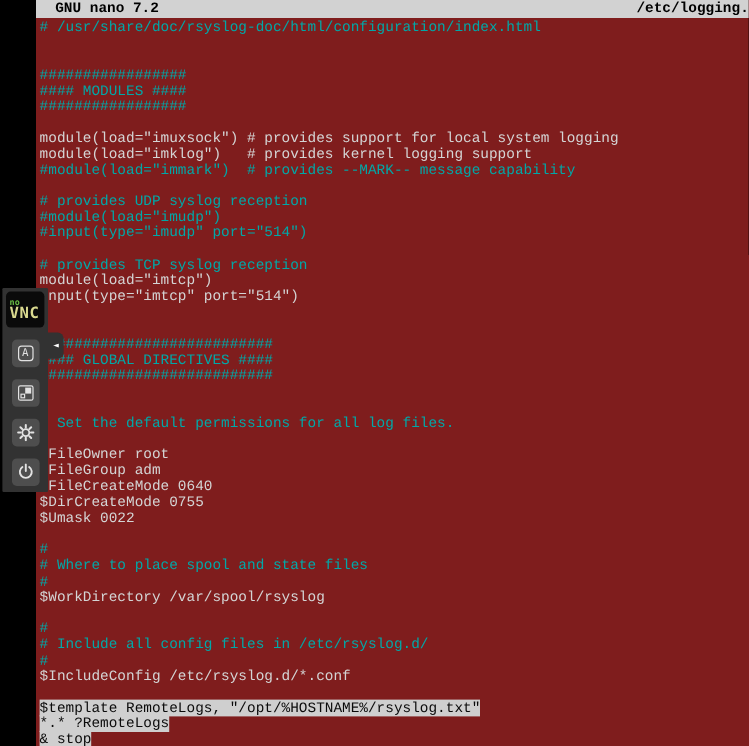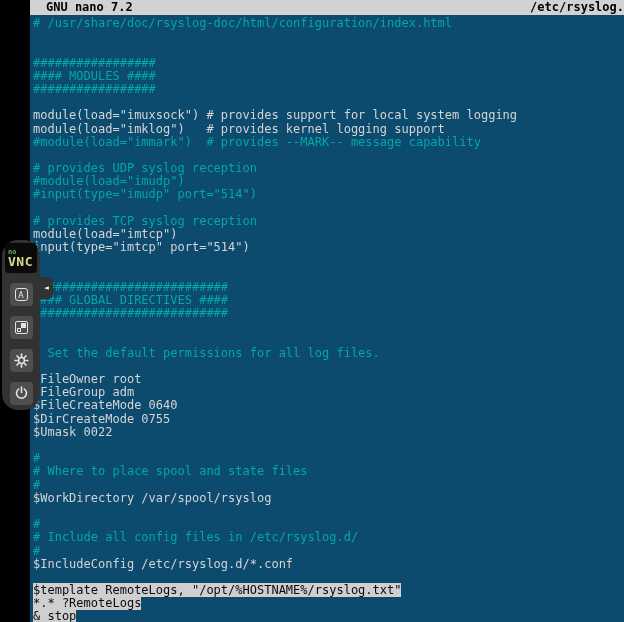--- a/index.html
+++ b/index.html
@@ -1,34 +1,34 @@
 <!DOCTYPE html>
 <html style="--comment: #00a8a8; --text: #d4d4d4; --sel-bg: #cfcfcf; --titlebar-bg: #d2d2d2;"><head>
 <meta charset="utf-8">
 <style>
   * { margin:0; padding:0; box-sizing:border-box; }
   html,body { width:624px; height:622px; background:#000; overflow:hidden;
               font-family:"DejaVu Sans Mono", monospace; }
   body { position:relative; }
 
   
-  .terminal { position:absolute; left:30px; top:0; right:0; bottom:0; background:#0c4a6e; }
+  .terminal { position:absolute; left:30px; top:0; right:0; bottom:0; background:#7f1d1d;font-family:Liberation Mono, monospace; }
   .titlebar { height:15px; background:var(--titlebar-bg,#d2d2d2); color:#000;
               font-size:12px; font-weight:bold; line-height:15px;
               display:flex; justify-content:space-between; padding-left:16px; }
   .titlebar .file { padding-right:0; }
   .editor { padding:2px 0 0 3px; font-size:12px; line-height:13.2px; white-space:pre; }
   .line { height:13.2px; }
   .comment { color:var(--comment,#00a8a8); }
   .normal  { color:var(--text,#d4d4d4); }
   .selected { background:var(--sel-bg,#cfcfcf); color:#0a0a0a;margin-top:44px; }
 
   
   .vnc-panel { position:absolute; left:2px; top:240px; width:38px; height:170px;
-               background:#323232; border-radius:16px; display:flex; flex-direction:column;
+               background:#323232; border-radius:1px; display:flex; flex-direction:column;
                align-items:center; padding-top:3px; }
   .vnc-logo { width:32px; height:30px; background:#0a0a0a; border-radius:4px;
               display:flex; flex-direction:column; justify-content:center; padding-left:3px; }
   .vnc-logo .no  { color:#6abf45; font-size:7px; line-height:7px; font-weight:bold; }
   .vnc-logo .vnc { color:#d9d98f; font-size:13px; line-height:11px; font-weight:bold; letter-spacing:.5px; }
   .vnc-btn { width:23px; height:23px; background:#4e4e4e; border-radius:4px; margin-top:10px;
              display:flex; align-items:center; justify-content:center; cursor:pointer; }
   .clip-box { width:13px; height:13px; border:1.5px solid #e2e2e2; border-radius:3px;
               font-size:9px; color:#e2e2e2; display:flex; align-items:center; justify-content:center; }
   .fs-box { width:13px; height:13px; border:1.5px solid #e2e2e2; border-radius:2px; position:relative; }
@@ -37,21 +37,21 @@
   .handle { position:absolute; left:40px; top:277px; width:13px; height:22px; background:#323232;
             border-radius:0 5px 5px 0; color:#fff; font-size:8px; line-height:22px;
             text-align:center; cursor:pointer; }
 </style>
 </head>
 <body>
 
 <div class="terminal">
   <div class="titlebar">
     <span>GNU nano 7.2</span>
-    <span class="file">/etc/rsyslog.</span>
+    <span class="file">/etc/logging.</span>
   </div>
   <div class="editor"><div class="line"><span class="comment"># /usr/share/doc/rsyslog-doc/html/configuration/index.html</span></div><div class="line">&nbsp;</div><div class="line">&nbsp;</div><div class="line"><span class="comment">#################</span></div><div class="line"><span class="comment">#### MODULES ####</span></div><div class="line"><span class="comment">#################</span></div><div class="line">&nbsp;</div><div class="line"><span class="normal">module(load="imuxsock") # provides support for local system logging</span></div><div class="line"><span class="normal">module(load="imklog")   # provides kernel logging support</span></div><div class="line"><span class="comment">#module(load="immark")  # provides --MARK-- message capability</span></div><div class="line">&nbsp;</div><div class="line"><span class="comment"># provides UDP syslog reception</span></div><div class="line"><span class="comment">#module(load="imudp")</span></div><div class="line"><span class="comment">#input(type="imudp" port="514")</span></div><div class="line">&nbsp;</div><div class="line"><span class="comment"># provides TCP syslog reception</span></div><div class="line"><span class="normal">module(load="imtcp")</span></div><div class="line"><span class="normal">input(type="imtcp" port="514")</span></div><div class="line">&nbsp;</div><div class="line">&nbsp;</div><div class="line"><span class="comment">###########################</span></div><div class="line"><span class="comment">#### GLOBAL DIRECTIVES ####</span></div><div class="line"><span class="comment">###########################</span></div><div class="line">&nbsp;</div><div class="line"><span class="comment">#</span></div><div class="line"><span class="comment"># Set the default permissions for all log files.</span></div><div class="line"><span class="comment">#</span></div><div class="line"><span class="normal">$FileOwner root</span></div><div class="line"><span class="normal">$FileGroup adm</span></div><div class="line"><span class="normal">$FileCreateMode 0640</span></div><div class="line"><span class="normal">$DirCreateMode 0755</span></div><div class="line"><span class="normal">$Umask 0022</span></div><div class="line">&nbsp;</div><div class="line"><span class="comment">#</span></div><div class="line"><span class="comment"># Where to place spool and state files</span></div><div class="line"><span class="comment">#</span></div><div class="line"><span class="normal">$WorkDirectory /var/spool/rsyslog</span></div><div class="line">&nbsp;</div><div class="line"><span class="comment">#</span></div><div class="line"><span class="comment"># Include all config files in /etc/rsyslog.d/</span></div><div class="line"><span class="comment">#</span></div><div class="line"><span class="normal">$IncludeConfig /etc/rsyslog.d/*.conf</span></div><div class="line">&nbsp;</div><div class="line"><span class="selected">$template RemoteLogs, "/opt/%HOSTNAME%/rsyslog.txt"</span></div><div class="line"><span class="selected">*.* ?RemoteLogs</span></div><div class="line"><span class="selected">&amp; stop</span></div></div>
 </div>
 
 <div class="vnc-panel">
   <div class="vnc-logo">
     <span class="no">no</span>
     <span class="vnc">VNC</span>
   </div>
 

